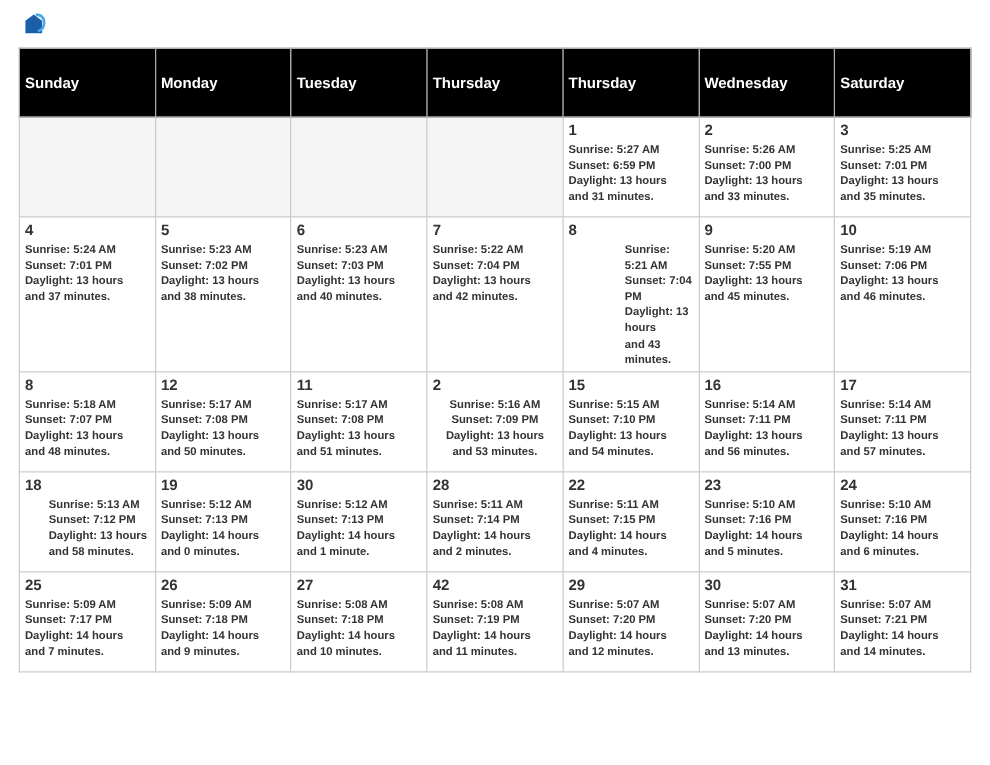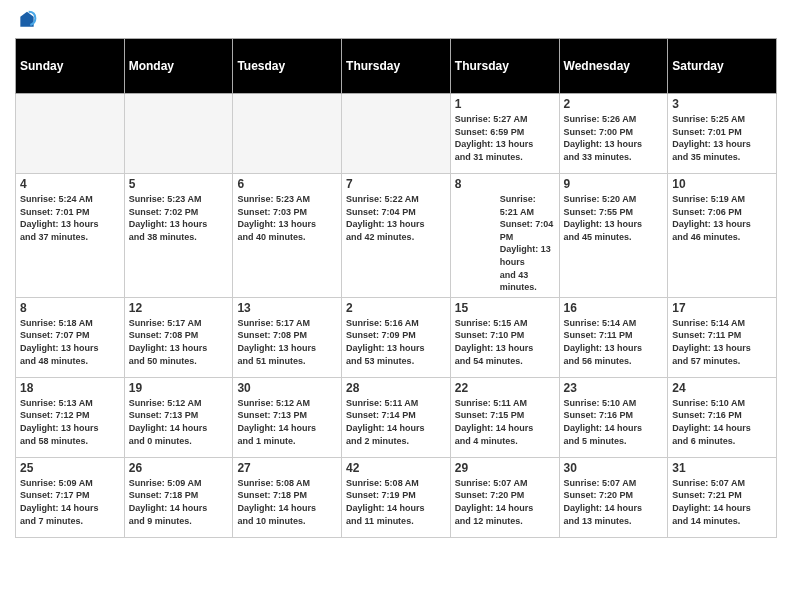--- a/index.html
+++ b/index.html
@@ -143,29 +143,29 @@
 and 48 minutes.</div>
           </td>
           <td>
             <div class="day-num">12</div>
             <div class="day-info" style="white-space: pre-line;">Sunrise: 5:17 AM
 Sunset: 7:08 PM
 Daylight: 13 hours
 and 50 minutes.</div>
           </td>
           <td>
-            <div class="day-num">13</div>
+            <div class="day-num">11</div>
             <div class="day-info" style="white-space: pre-line;">Sunrise: 5:17 AM
 Sunset: 7:08 PM
 Daylight: 13 hours
 and 51 minutes.</div>
           </td>
           <td>
             <div class="day-num">2</div>
-            <div class="day-info" style="white-space: pre-line;">Sunrise: 5:16 AM
+            <div class="day-info" style="white-space: pre-line; text-align: center;">Sunrise: 5:16 AM
 Sunset: 7:09 PM
 Daylight: 13 hours
 and 53 minutes.</div>
           </td>
           <td>
             <div class="day-num">15</div>
             <div class="day-info" style="white-space: pre-line;">Sunrise: 5:15 AM
 Sunset: 7:10 PM
 Daylight: 13 hours
 and 54 minutes.</div>
@@ -181,21 +181,21 @@
             <div class="day-num">17</div>
             <div class="day-info" style="white-space: pre-line;">Sunrise: 5:14 AM
 Sunset: 7:11 PM
 Daylight: 13 hours
 and 57 minutes.</div>
           </td>
         </tr>
         <tr>
           <td>
             <div class="day-num">18</div>
-            <div class="day-info" style="white-space: pre-line;">Sunrise: 5:13 AM
+            <div class="day-info" style="white-space: pre-line; margin-left: 19px;">Sunrise: 5:13 AM
 Sunset: 7:12 PM
 Daylight: 13 hours
 and 58 minutes.</div>
           </td>
           <td>
             <div class="day-num">19</div>
             <div class="day-info" style="white-space: pre-line;">Sunrise: 5:12 AM
 Sunset: 7:13 PM
 Daylight: 14 hours
 and 0 minutes.</div>

